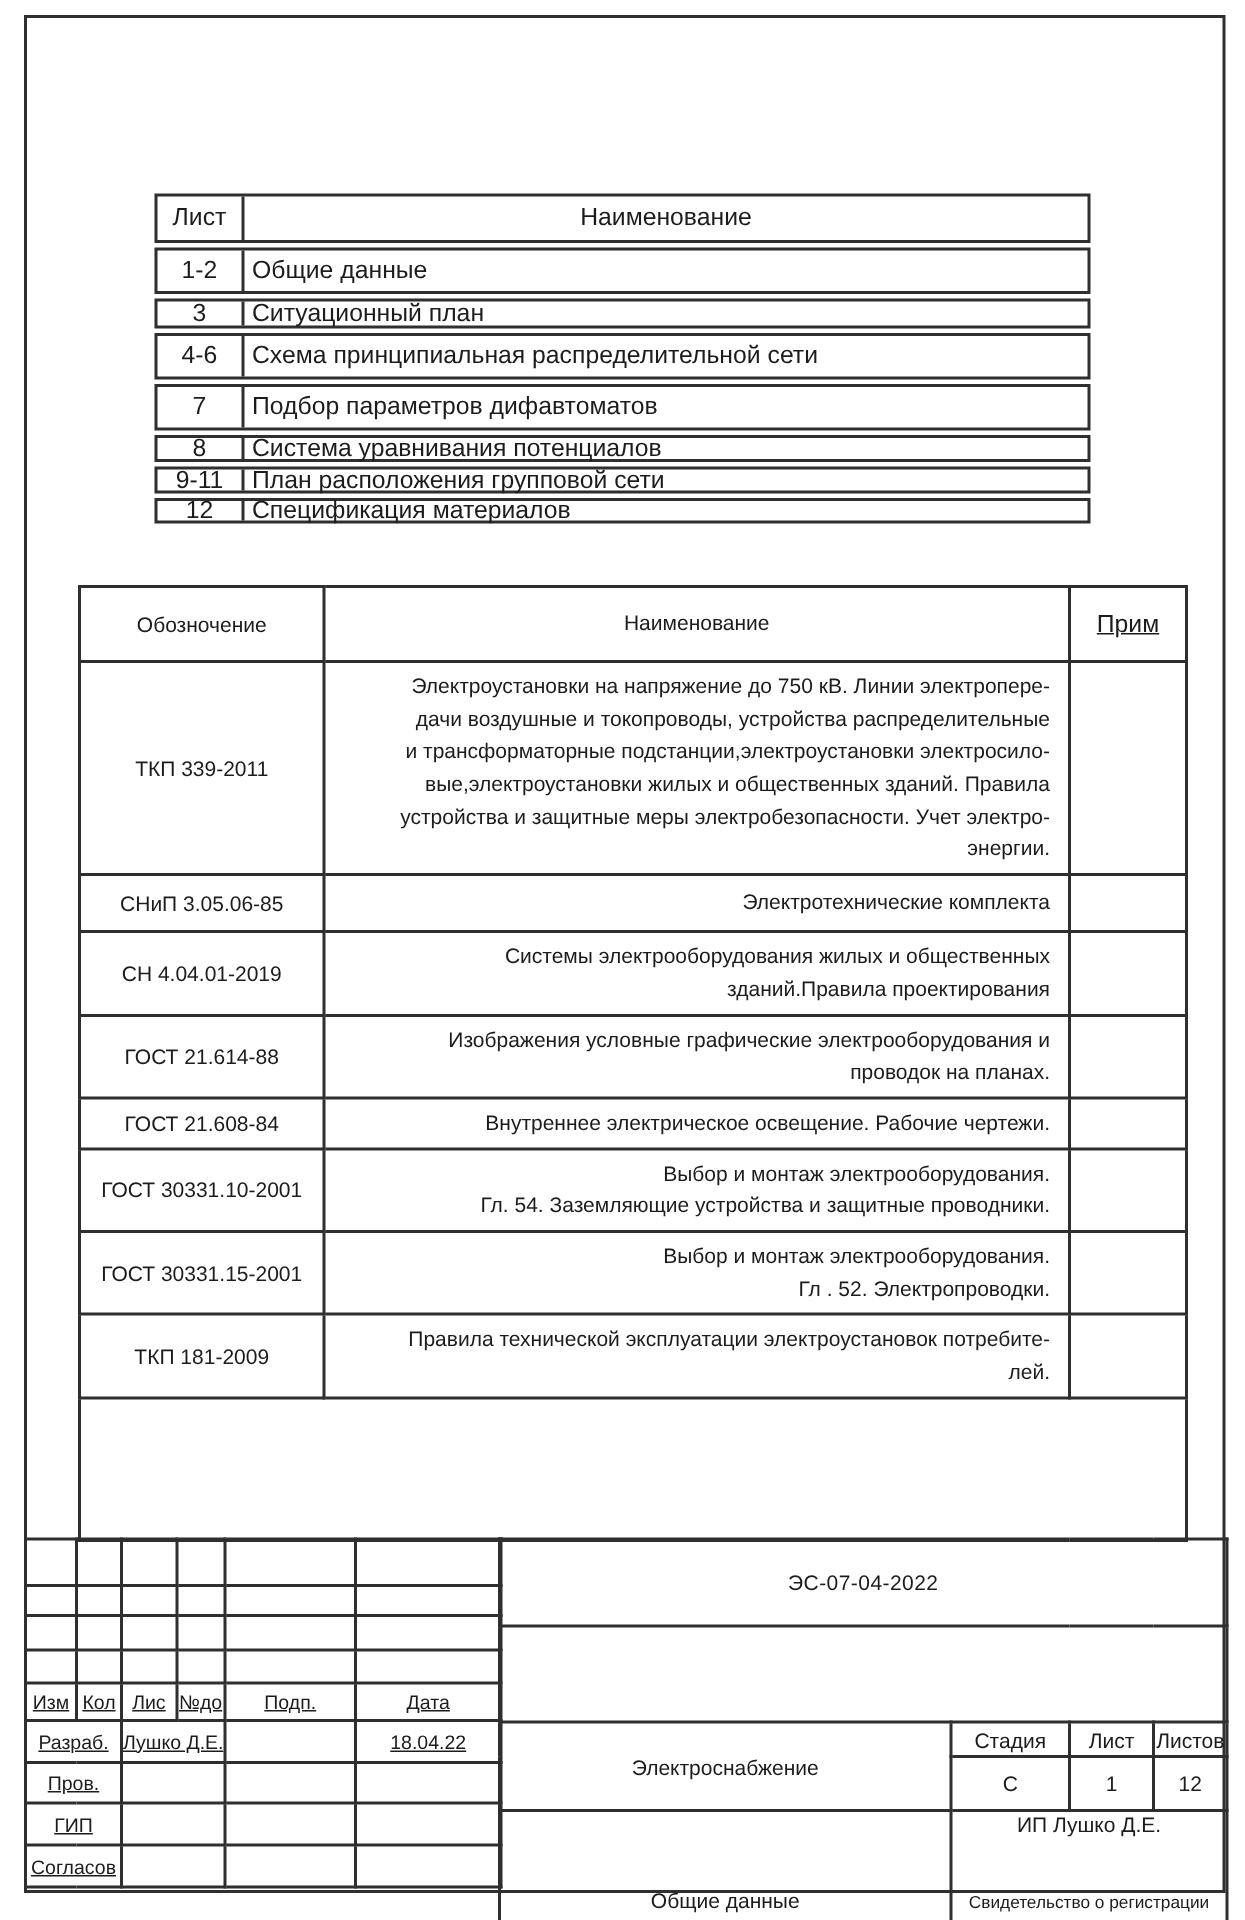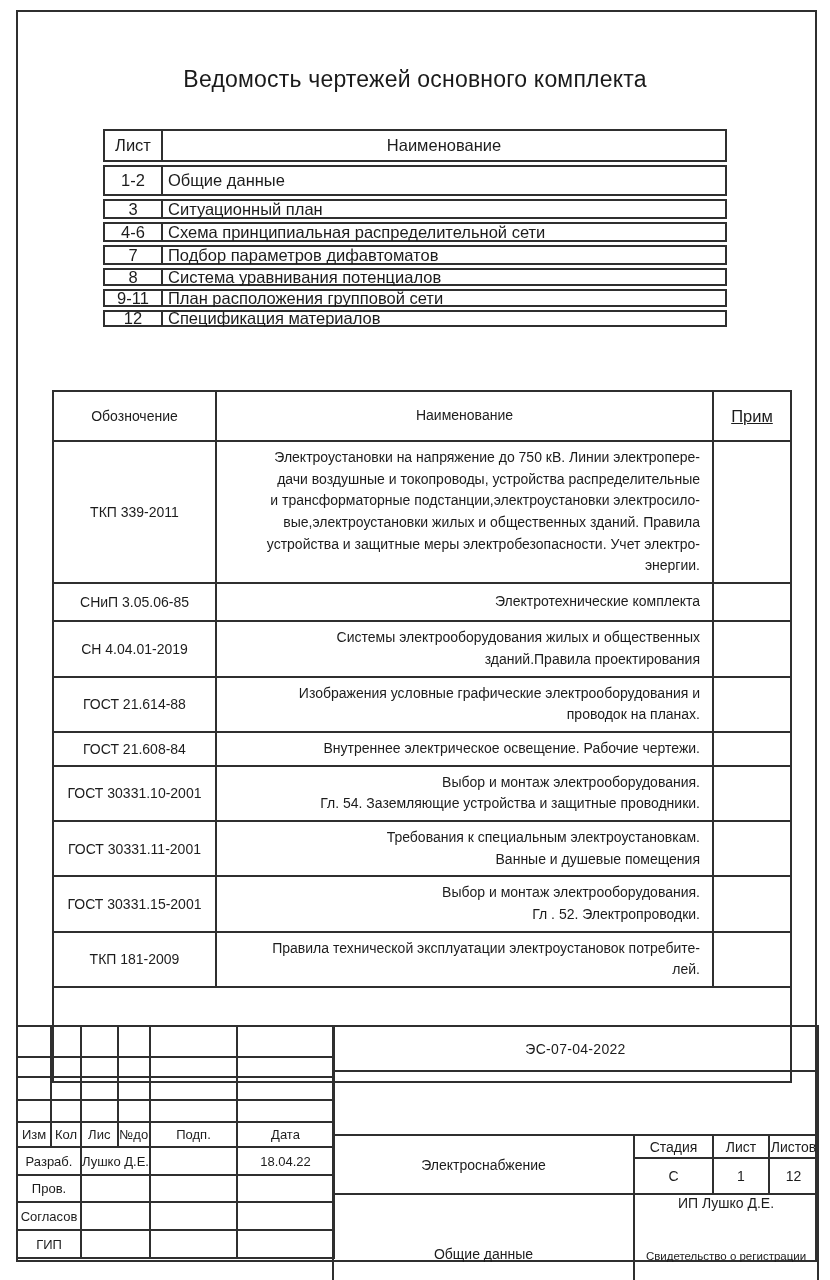--- a/index.html
+++ b/index.html
@@ -12,57 +12,56 @@
 
   
   .t1{position:absolute;left:103px;top:129px;width:624px;}
   .t1-row{display:flex;border:2px solid #2f2f2f;box-sizing:border-box;margin-top:3px;
     align-items:center;font-size:16.5px;}
   .t1-row:first-child{margin-top:0;}
   .t1-sheet{width:58px;align-self:stretch;display:flex;align-items:center;justify-content:center;
     border-right:2px solid #2f2f2f;box-sizing:border-box;text-align:center;}
   .t1-name{flex:1;padding-left:5px;}
   .t1-head .t1-name{text-align:center;padding-left:0;}
-  .h33{height:33px}.h31{height:31px}.h20{height:20px}.h24{height:20px}.h18{height:18px}.h17{height:17px}
+  .h33{height:33px}.h31{height:31px}.h20{height:20px}.h24{height:31px}.h18{height:18px}.h17{height:17px}
 
   
   .t2{position:absolute;left:52px;top:390px;width:738px;border-collapse:collapse;table-layout:fixed;padding-left:32px;}
   .t2 td,.t2 th{border:2px solid #2f2f2f;box-sizing:border-box;font-weight:normal;}
   .t2 th{font-size:16.5px;height:50px;}
   .t2 .des{width:163px;text-align:center;font-size:14px;}
   .t2 .nam{width:497px;text-align:right;font-size:14px;line-height:1.55;padding:5px 12px;
     white-space:pre-line;vertical-align:middle;}
   .t2 .note{width:78px;text-decoration:underline;}
   .t2 .t2-empty{height:95px;}
 
   
-  .stamp-left{position:absolute;left:16px;top:1025px;border-collapse:collapse;table-layout:fixed;}
+  .stamp-left{position:absolute;left:16px;top:1025px;border-collapse:collapse;table-layout:fixed;text-decoration:underline;}
   .stamp-left td{border:2px solid #2f2f2f;box-sizing:border-box;text-align:center;
     font-size:13px;overflow:hidden;white-space:nowrap;padding:0;}
   .stamp-right{position:absolute;left:332px;top:1025px;border-collapse:collapse;table-layout:fixed;}
   .stamp-right td{border:2px solid #2f2f2f;box-sizing:border-box;text-align:center;
     font-size:14px;padding:0;}
   .rh31{height:31px}.rh20{height:20px}.rh23{height:23px}.rh22{height:22px}.rh25{height:25px}
   .rh28{height:28px}.rh27{height:27px}
-  .qh53{height:45px}.qh64{height:64px}.qh23{height:23px}.qh36{height:36px}.qh56{height:56px}
+  .qh53{height:58px}.qh64{height:64px}.qh23{height:23px}.qh36{height:36px}.qh56{height:56px}
   .doc-number{font-size:15px;letter-spacing:.3px;}
   .proj{font-size:15px;}
   .org-name{font-size:14px;line-height:1.25;text-align:center;}
   .org-cert{font-size:11.5px;line-height:1.25;margin-top:36px;}
   .role-cell{font-size:14px;}
   .name-cell-s{font-size:13px;}
   .date-cell{font-size:13px;}
 </style>
 </head>
 <body>
 
 <div class="page">
   <div class="page-border"></div>
 
-  <div class="doc-title">Ведомость чертежей основного комплекта</div>
 
   <div class="t1">
     <div class="t1-row t1-head h33">
       <div class="t1-sheet">Лист</div>
       <div class="t1-name">Наименование</div>
     </div>
     <div class="t1-row h31">
       <div class="t1-sheet">1-2</div>
       <div class="t1-name">Общие данные</div>
     </div>
@@ -128,26 +127,20 @@
     </tr>
     <tr style="height:31px">
       <td class="des">ГОСТ 21.608-84</td>
       <td class="nam">Внутреннее электрическое освещение. Рабочие чертежи.</td>
       <td class="note"></td>
     </tr>
     <tr style="height:47px">
       <td class="des">ГОСТ 30331.10-2001</td>
       <td class="nam">Выбор и монтаж электрооборудования.
 Гл. 54. Заземляющие устройства и защитные проводники.</td>
-      <td class="note"></td>
-    </tr>
-    <tr style="height:46px">
-      <td class="des">ГОСТ 30331.11-2001</td>
-      <td class="nam">Требования к специальным электроустановкам.
-Ванные и душевые помещения</td>
       <td class="note"></td>
     </tr>
     <tr style="height:51px">
       <td class="des">ГОСТ 30331.15-2001</td>
       <td class="nam">Выбор и монтаж электрооборудования.
 Гл . 52. Электропроводки.</td>
       <td class="note"></td>
     </tr>
     <tr style="height:40px">
       <td class="des">ТКП 181-2009</td>
@@ -217,27 +210,27 @@
       <td></td>
       <td class="date-cell">18.04.22</td>
     </tr>
     <tr class="rh27">
       <td colspan="2" class="role-cell">Пров.</td>
       <td colspan="2" class="name-cell-s"></td>
       <td></td>
       <td class="date-cell"></td>
     </tr>
     <tr class="rh28">
+      <td colspan="2" class="role-cell">ГИП</td>
+      <td colspan="2" class="name-cell-s"></td>
+      <td></td>
+      <td class="date-cell"></td>
+    </tr>
+    <tr class="rh28">
       <td colspan="2" class="role-cell">Согласов</td>
-      <td colspan="2" class="name-cell-s"></td>
-      <td></td>
-      <td class="date-cell"></td>
-    </tr>
-    <tr class="rh28">
-      <td colspan="2" class="role-cell">ГИП</td>
       <td colspan="2" class="name-cell-s"></td>
       <td></td>
       <td class="date-cell"></td>
     </tr>
   </tbody>
     </table>
 
   <table class="stamp-right">
     <colgroup>
       <col style="width:301px">

